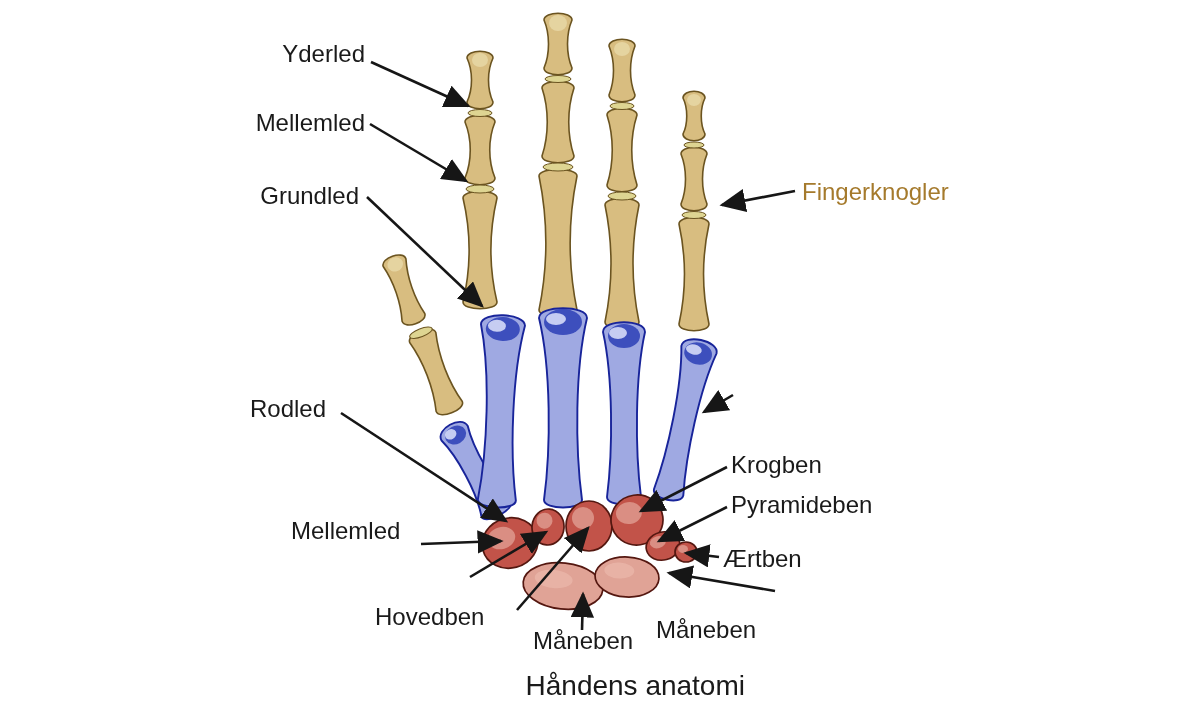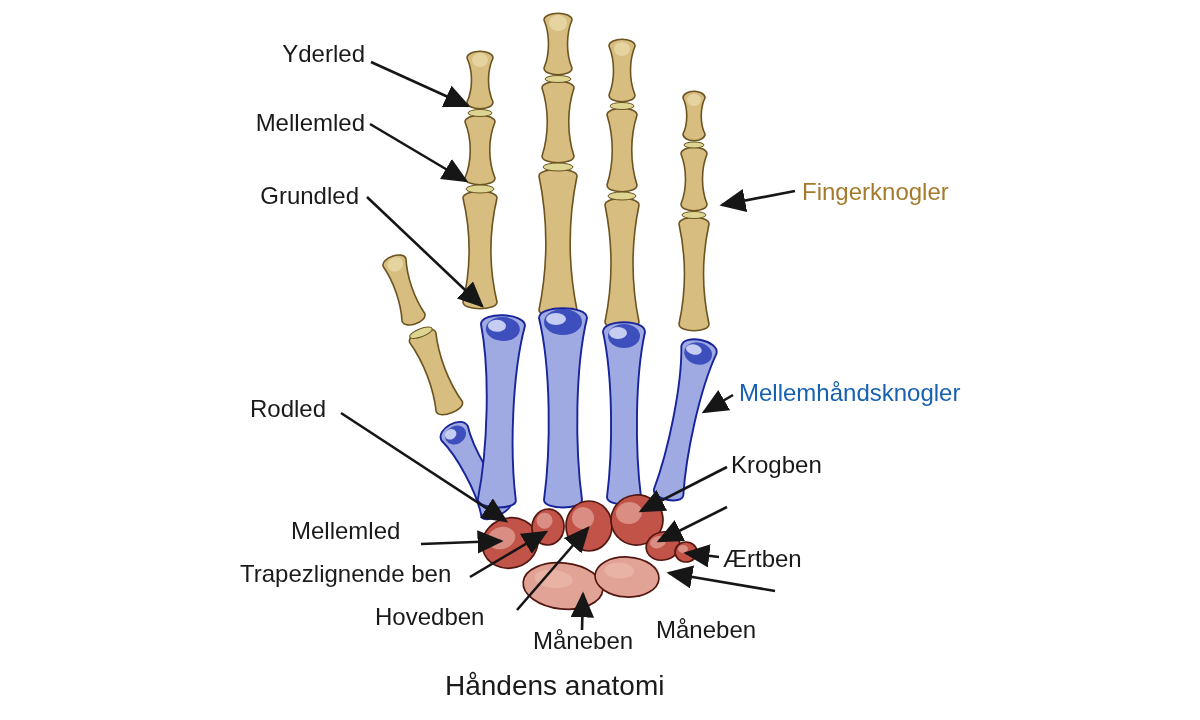--- a/index.html
+++ b/index.html
@@ -10,21 +10,21 @@
   }
   .stage svg{position:absolute;left:0;top:0;}
   .lbl{
     position:absolute;font-size:24px;line-height:1.1;color:var(--label-black,#1a1a1a);
     white-space:nowrap;
   }
   .lbl.alignright{text-align:right;}
   .lbl.tan{color:var(--label-tan,#a57a2c);}
   .lbl.blue{color:var(--label-blue,#1761b2);}
   .lbl.red{color:var(--label-red,#c0453e);}
-  .lbl.title{font-size:28px;text-align:left;}
+  .lbl.title{font-size:28px;text-align:right;}
 
   
   .f-tan{fill:var(--bone-tan,#d8bd80);stroke:var(--bone-tan-outline,#6b5420);stroke-width:1.6;}
   .tan-hl{fill:var(--bone-tan-light,#efe3b6);opacity:.6;}
   .joint{fill:#ded592;stroke:var(--bone-tan-outline,#6b5420);stroke-width:1;}
   .f-mc{fill:var(--meta-blue,#9fa9e2);stroke:var(--meta-blue-outline,#18249a);stroke-width:1.9;}
   .mc-head{fill:var(--meta-blue-deep,#2438b4);opacity:.8;}
   .mc-hl{fill:#cdd4f4;opacity:.95;}
   .f-ca{fill:var(--carpal-red,#c25349);stroke:var(--carpal-outline,#541710);stroke-width:1.7;}
   .f-ca-s{fill:var(--carpal-salmon,#e0a396);stroke:var(--carpal-outline,#541710);stroke-width:1.7;}
@@ -166,23 +166,22 @@
       <line class="arrow" x1="775" y1="591" x2="669" y2="573"></line>
       <line class="arrow" x1="517" y1="610" x2="588" y2="528"></line>
       <line class="arrow" x1="582" y1="630" x2="583" y2="594"></line>
     </g>
   </svg>
 
   <div class="lbl alignright" style="left:246px;top:41px;width:119px">Yderled</div>
   <div class="lbl alignright" style="left:246px;top:110px;width:119px">Mellemled</div>
   <div class="lbl alignright" style="left:246px;top:183px;width:113px">Grundled</div>
   <div class="lbl tan" style="left:802px;top:179px">Fingerknogler</div>
-  <div class="lbl blue" style="left:739px;top:380px">Mellemhåndsknogler</div>
   <div class="lbl" style="left:250px;top:396px">Rodled</div>
   <div class="lbl" style="left:731px;top:452px">Krogben</div>
+  <div class="lbl" style="left:731px;top:492px">Pyramideben</div>
   <div class="lbl" style="left:291px;top:518px">Mellemled</div>
-  <div class="lbl" style="left:240px;top:561px">Trapezlignende ben</div>
   <div class="lbl" style="left:723px;top:546px">Ærtben</div>
   <div class="lbl" style="left:375px;top:604px">Hovedben</div>
   <div class="lbl" style="left:533px;top:628px">Måneben</div>
   <div class="lbl" style="left:656px;top:617px">Måneben</div>
   <div class="lbl title" style="left:445px;top:671px;width:300px">Håndens anatomi</div>
 </div>
 
 </body></html>

